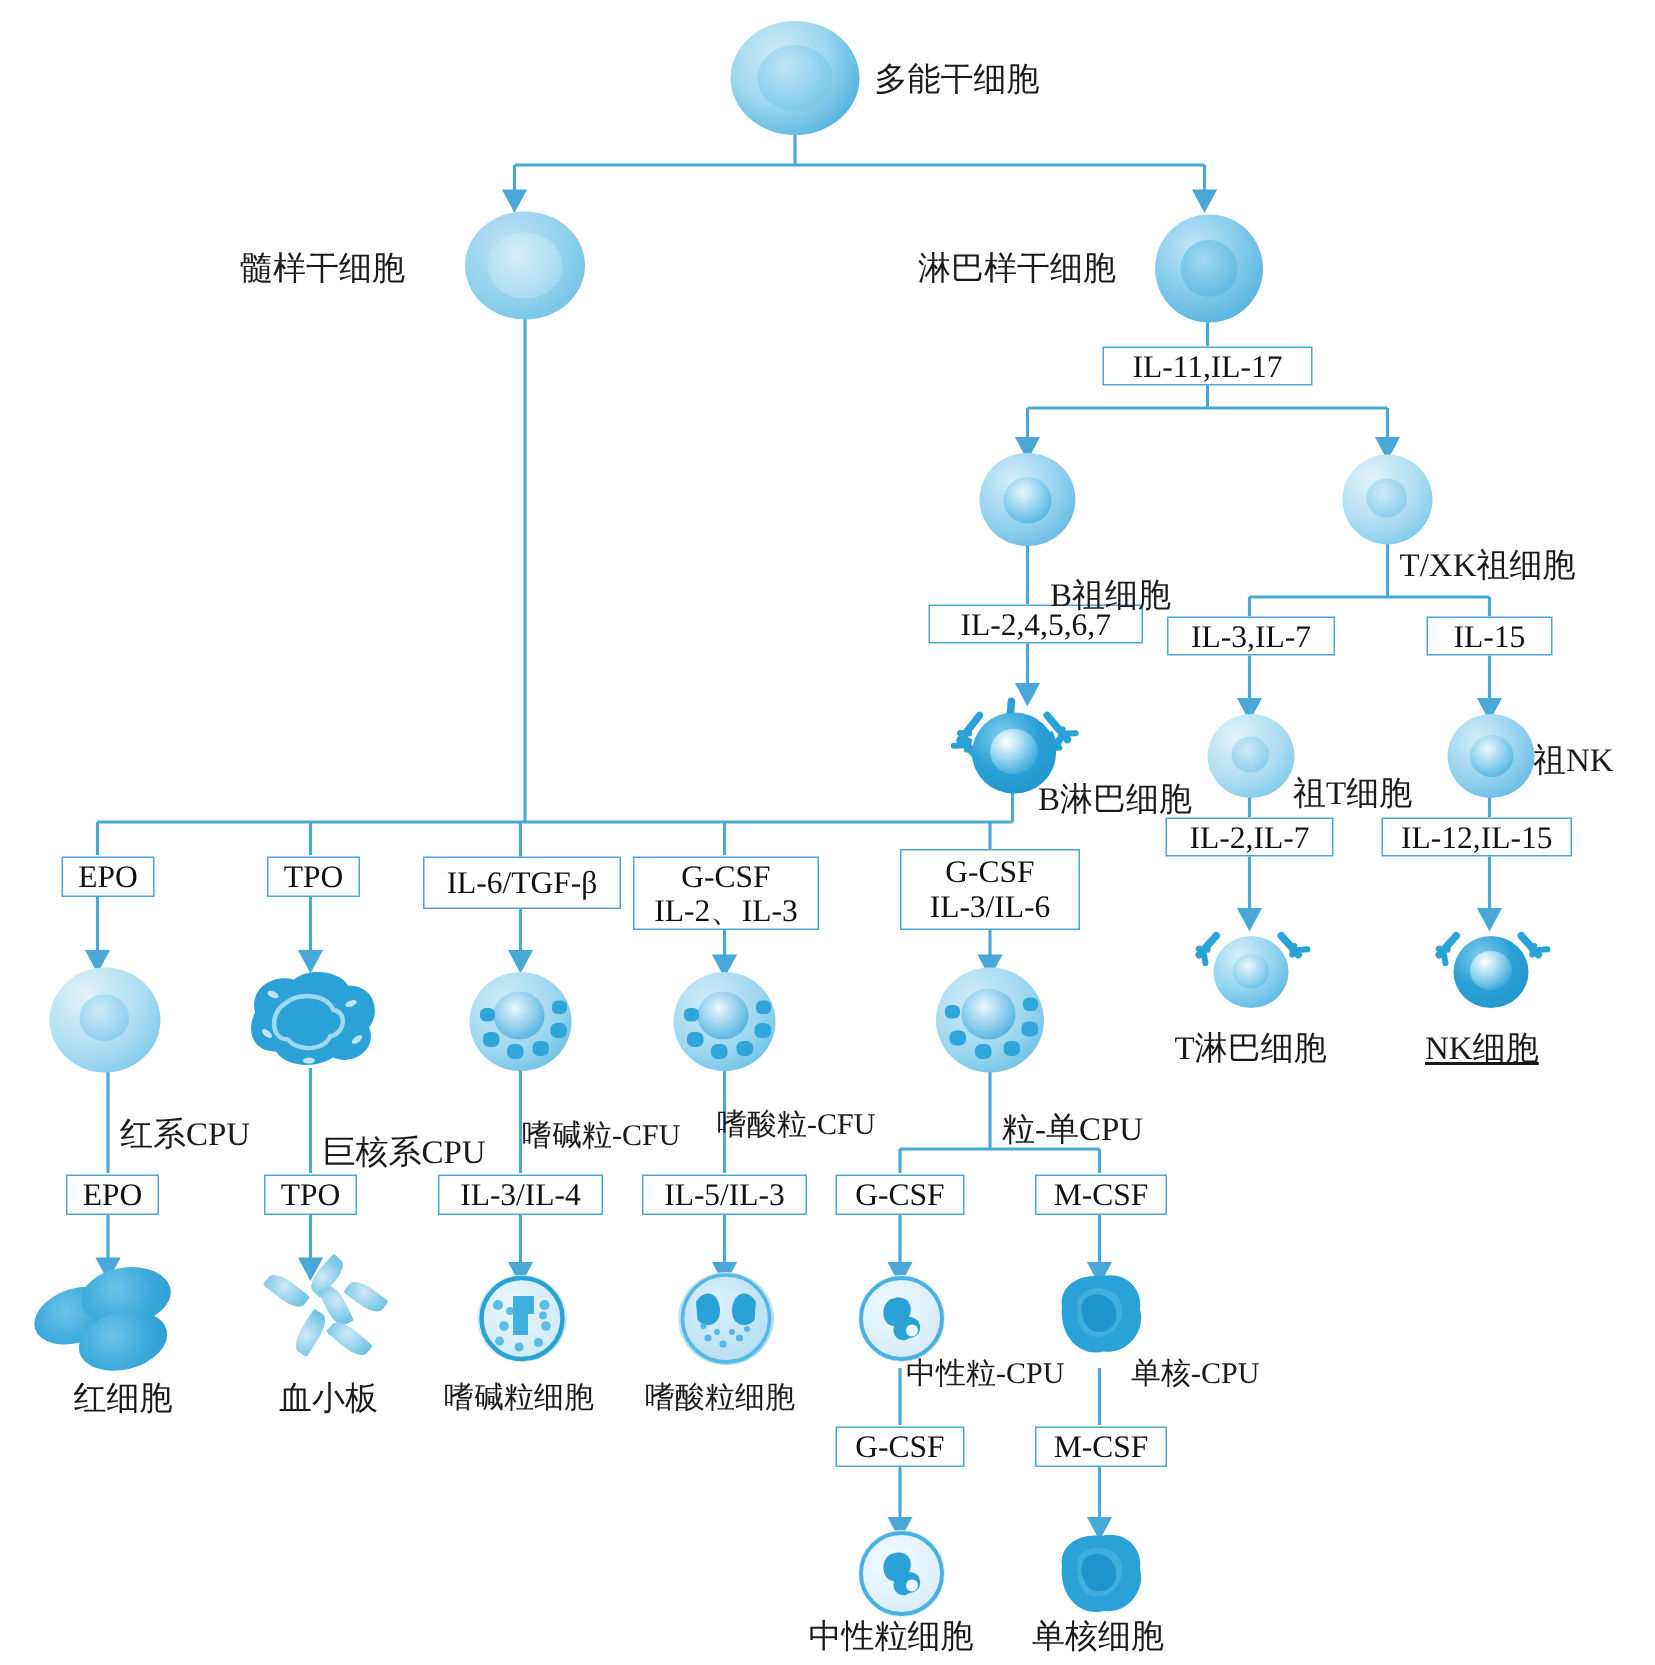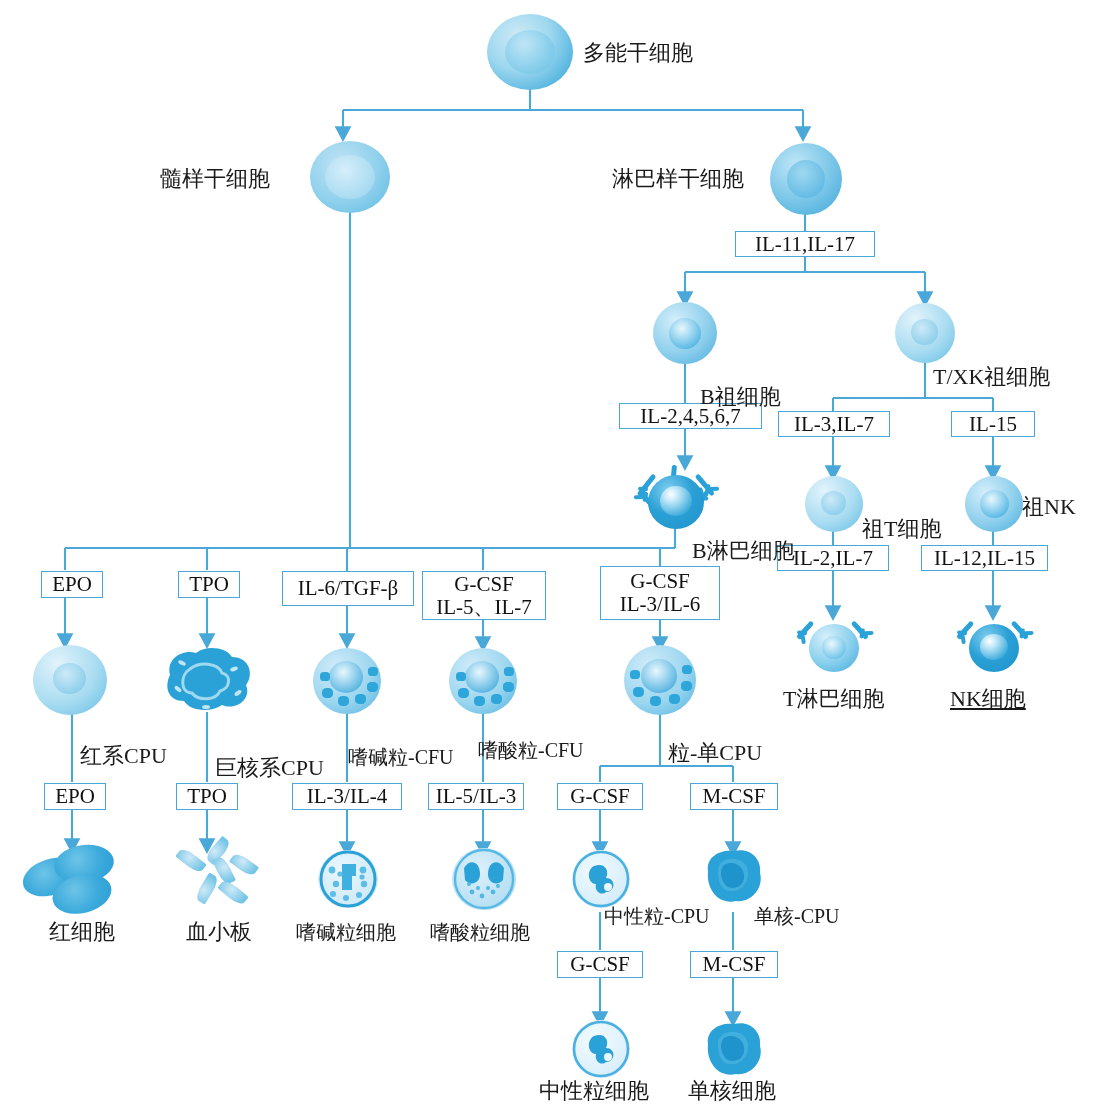--- a/index.html
+++ b/index.html
@@ -381,58 +381,58 @@
     <span>EPO</span>
   </div>
   <div class="box" style="left:178px;top:571px;width:62px;height:27px;">
     <span>TPO</span>
   </div>
   <div class="box" style="left:282px;top:571px;width:132px;height:35px;">
     <span>IL-6/TGF-β</span>
   </div>
   <div class="box" style="left:422px;top:571px;width:124px;height:49px;">
     <span>G-CSF</span>
-    <span>IL-5、IL-7</span>
+    <span>IL-2、IL-3</span>
   </div>
   <div class="box" style="left:600px;top:566px;width:120px;height:54px;">
     <span>G-CSF</span>
     <span>IL-3/IL-6</span>
   </div>
 
   <div class="box" style="left:44px;top:783px;width:62px;height:27px;">
     <span>EPO</span>
   </div>
   <div class="box" style="left:176px;top:783px;width:62px;height:27px;">
     <span>TPO</span>
   </div>
   <div class="box" style="left:292px;top:783px;width:110px;height:27px;">
     <span>IL-3/IL-4</span>
   </div>
-  <div class="box" style="left:428px;top:783px;width:96px;height:27px;text-align:center;">
+  <div class="box" style="left:428px;top:783px;width:110px;height:27px;text-align:center;">
     <span>IL-5/IL-3</span>
   </div>
   <div class="box" style="left:557px;top:783px;width:86px;height:27px;">
     <span>G-CSF</span>
   </div>
   <div class="box" style="left:690px;top:783px;width:88px;height:27px;">
     <span>M-CSF</span>
   </div>
   <div class="box" style="left:557px;top:951px;width:86px;height:27px;">
     <span>G-CSF</span>
   </div>
   <div class="box" style="left:690px;top:951px;width:88px;height:27px;">
     <span>M-CSF</span>
   </div>
 
   <div class="lbl" style="left:583px;top:42px;">多能干细胞</div>
   <div class="lbl" style="left:160px;top:168px;">髓样干细胞</div>
   <div class="lbl" style="left:612px;top:168px;">淋巴样干细胞</div>
   <div class="lbl" style="left:700px;top:366px;margin-top:20px;">B祖细胞</div>
   <div class="lbl" style="left:933px;top:366px;">T/XK祖细胞</div>
-  <div class="lbl" style="left:692px;top:540px;">B淋巴细胞</div>
+  <div class="lbl" style="left:692px;top:522px;">B淋巴细胞</div>
   <div class="lbl" style="left:862px;top:518px;">祖T细胞</div>
   <div class="lbl" style="left:1022px;top:496px;">祖NK</div>
   <div class="lbl" style="left:783px;top:688px;">T淋巴细胞</div>
   <div class="lbl" style="left:950px;top:688px;text-decoration:underline;">NK细胞</div>
 
   <div class="lbl" style="left:80px;top:745px;">红系CPU</div>
   <div class="lbl" style="left:215px;top:745px;margin-top:12px;">巨核系CPU</div>
   <div class="lbl sm" style="left:348px;top:747px;">嗜碱粒-CFU</div>
   <div class="lbl sm" style="left:478px;top:740px;">嗜酸粒-CFU</div>
   <div class="lbl" style="left:668px;top:742px;">粒-单CPU</div>

